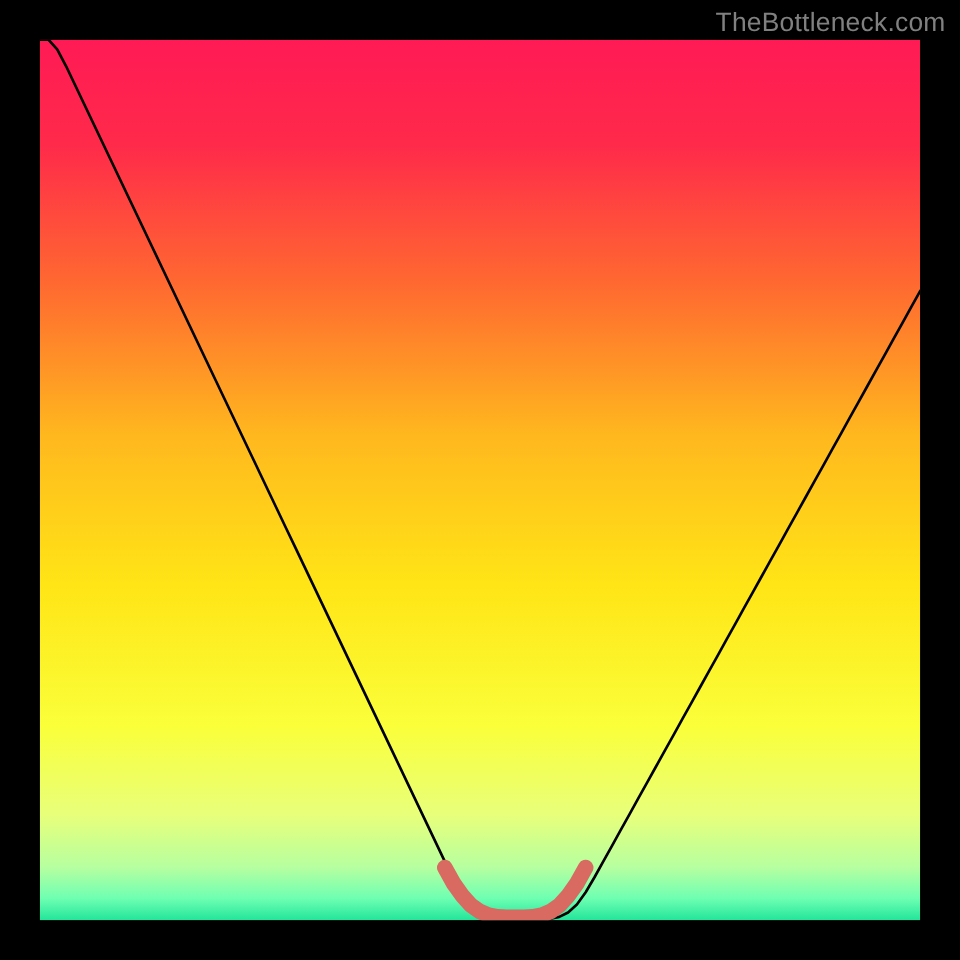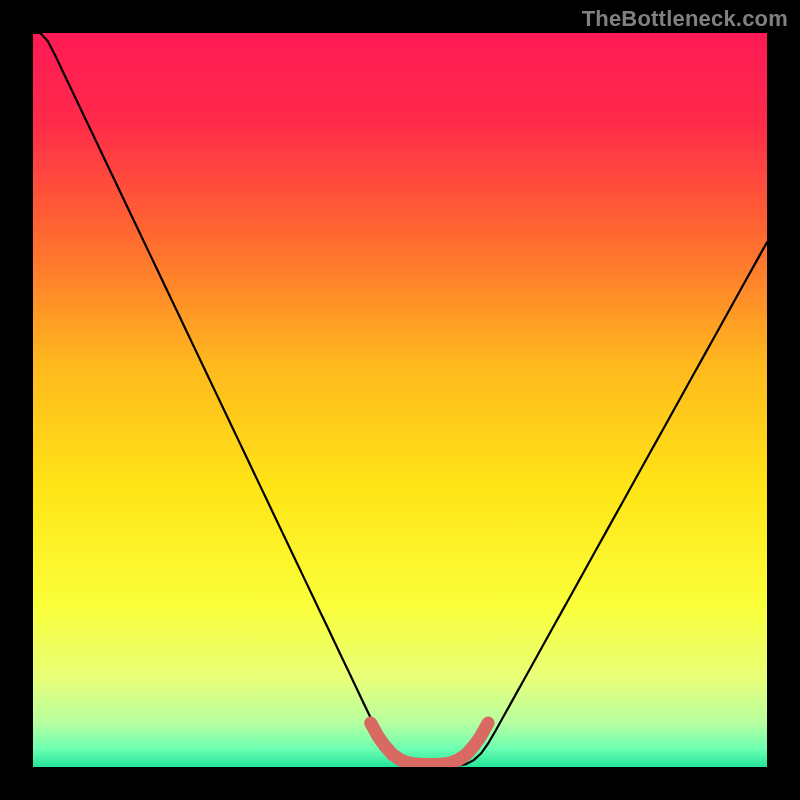--- a/index.html
+++ b/index.html
@@ -16,21 +16,21 @@
     width: 800px;
     height: 800px;
     background: #000;
   }
   .watermark {
     position: absolute;
     top: 6px;
     right: 12px;
     color: #808080;
     font-size: 22px;
-    font-weight: 700;
+    font-weight: 400;
     letter-spacing: 0.2px;
     z-index: 5;
   }
   .plot-area {
     position: absolute;
     left: 33px;
     top: 33px;
     width: 734px;
     height: 734px;
     overflow: hidden;

